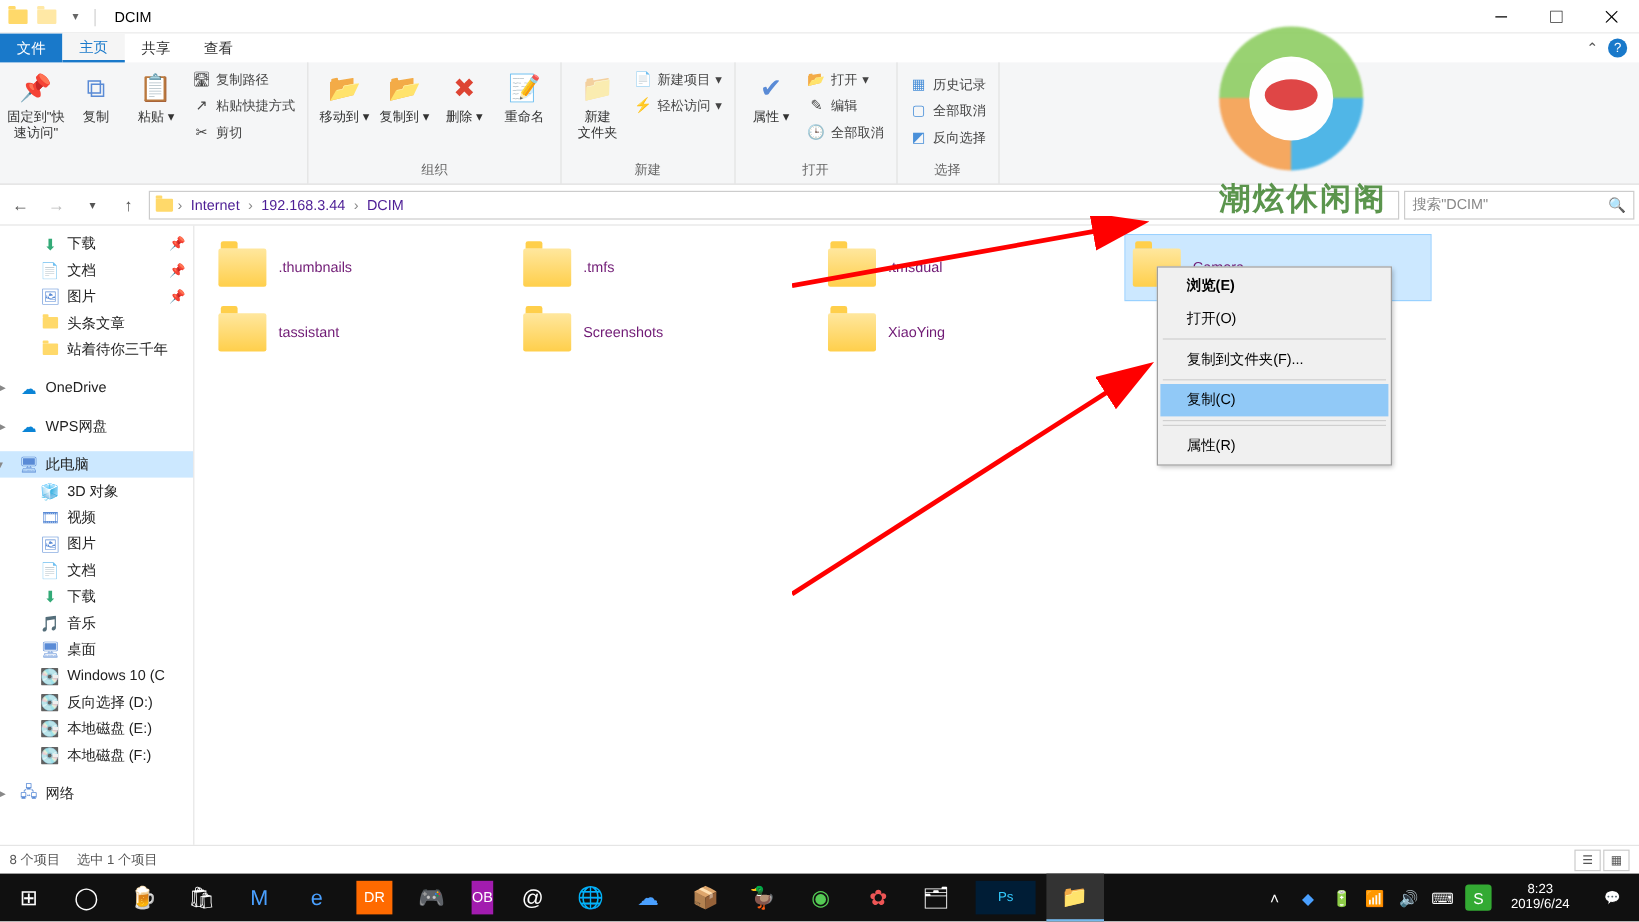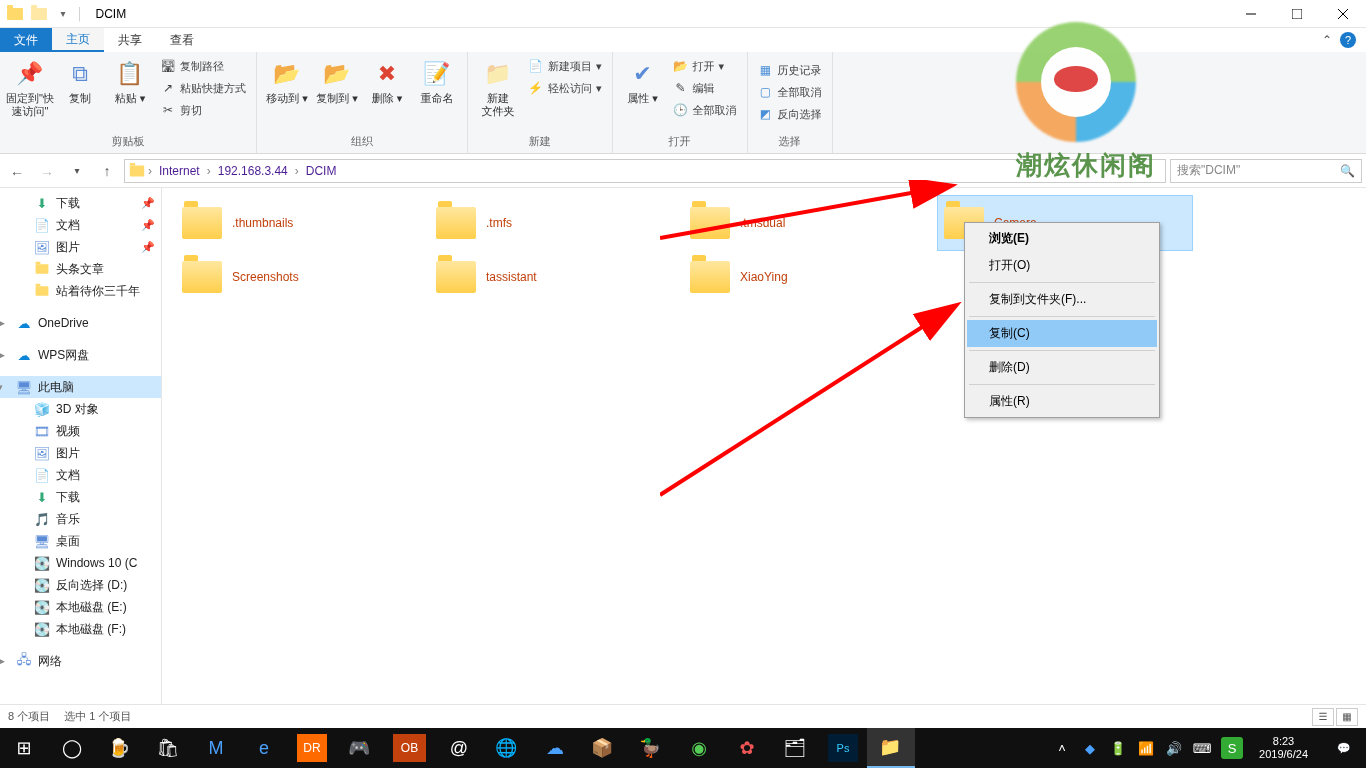--- a/index.html
+++ b/index.html
@@ -54,21 +54,21 @@
 .navitem.toplevel { padding-left:16px; font-weight:normal;}
 .pin { color:#7a7a7a; margin-left:auto; font-size:11px;}
 
 
 .content { flex:1; position:relative; padding:8px 0 0 14px; }
 .items { display:flex; flex-wrap:wrap; align-content:flex-start; }
 .item { width:254px; height:54px; display:flex; align-items:center; gap:10px; padding:4px 6px;}
 .item.sel { background:#cce8ff; outline:1px solid #99d1ff; }
 .folder-ico { width:40px; height:32px; background:linear-gradient(#ffe79e,#ffcf4b); border-radius:2px; position:relative; }
 .folder-ico::before { content:""; position:absolute; top:-6px; left:2px; width:14px; height:6px; background:#ffcf4b; border-radius:2px 2px 0 0;}
-.item .name { color:#c2410c; }
+.item .name { color:#701a75; }
 
 
 .ctxmenu { position:absolute; left:964px; top:222px; width:196px; background:#f0f0f0; border:1px solid #a0a0a0; box-shadow:2px 2px 4px rgba(0,0,0,.25); padding:2px; z-index:50;}
 .ctxitem { padding:5px 22px; color:#000; font-size:12px; }
 .ctxitem.bold { font-weight:bold; }
 .ctxitem.disabled { color:#9c9c9c; }
 .ctxitem.hover { background:#91c9f7; }
 .ctxsep { height:1px; background:#d0d0d0; margin:3px 2px; }
 
 
@@ -168,21 +168,20 @@
         <div class="smallbtn">
             <span class="sico">↗</span>
             <span>粘贴快捷方式</span>
           </div>
         <div class="smallbtn">
             <span class="sico">✂</span>
             <span>剪切</span>
           </div>
       </div>
     </div>
-    <div class="glabel">剪贴板</div>
   </div>
 
   <div class="rgroup">
     <div class="buttons">
       <div class="bigbtn">
           <div class="ico" style="color:#e6b84f">📂</div>
           <div class="lbl"><span>移动到</span> ▾</div>
         </div>
       <div class="bigbtn">
           <div class="ico" style="color:#e6b84f">📂</div>
@@ -388,43 +387,42 @@
       <div class="item">
           <div class="folder-ico"></div>
           <span class="name">.tmsdual</span>
         </div>
       <div class="item sel">
           <div class="folder-ico"></div>
           <span class="name">Camera</span>
         </div>
       <div class="item">
           <div class="folder-ico"></div>
+          <span class="name">tassistant</span>
+        </div>
+      <div class="item">
+          <div class="folder-ico"></div>
           <span class="name">Screenshots</span>
-        </div>
-      <div class="item">
-          <div class="folder-ico"></div>
-          <span class="name">tassistant</span>
         </div>
       <div class="item">
           <div class="folder-ico"></div>
           <span class="name">XiaoYing</span>
         </div>
     </div>
   </div>
 </div>
 
 <div class="ctxmenu">
   <div class="ctxitem bold">浏览(E)</div>
   <div class="ctxitem">打开(O)</div>
   <div class="ctxsep"></div>
   <div class="ctxitem">复制到文件夹(F)...</div>
   <div class="ctxsep"></div>
   <div class="ctxitem hover">复制(C)</div>
   <div class="ctxsep"></div>
-  <div class="ctxitem">删除(D)</div>
   <div class="ctxsep"></div>
   <div class="ctxitem">属性(R)</div>
 </div>
 
 <div class="statusbar">
   <span>8 个项目</span>
   <span>选中 1 个项目</span>
   <div class="viewbtns">
     <div class="vbtn">☰</div>
     <div class="vbtn">▦</div>
@@ -433,30 +431,30 @@
 
 <div class="taskbar">
   <div class="tbtn">⊞</div>
   <div class="tbtn">◯</div>
   <div class="tbtn">🍺</div>
   <div class="tbtn">🛍</div>
   <div class="tbtn" style="color:#4aa0ff">M</div>
   <div class="tbtn" style="color:#4aa0ff">e</div>
   <div class="tbtn" style="background:#ff6a00;width:30px;height:28px;margin:6px 9px;font-size:12px;color:#fff">DR</div>
   <div class="tbtn">🎮</div>
-  <div class="tbtn" style="background:#c2410c;width:33px;height:28px;margin:6px 9px;font-size:12px;color:#fff">OB</div>
+  <div class="tbtn" style="background:#a21caf;width:18px;height:28px;margin:6px 9px;font-size:12px;color:#fff">OB</div>
   <div class="tbtn">@</div>
   <div class="tbtn">🌐</div>
   <div class="tbtn" style="color:#4aa0ff">☁</div>
   <div class="tbtn">📦</div>
   <div class="tbtn">🦆</div>
   <div class="tbtn" style="color:#5c5">◉</div>
   <div class="tbtn" style="color:#e55">✿</div>
   <div class="tbtn">🗂</div>
-  <div class="tbtn" style="background:#001d36;width:30px;height:28px;margin:4px 9px;font-size:11px;color:#3cf">Ps</div>
+  <div class="tbtn" style="background:#001d36;width:50px;height:28px;margin:4px 9px;font-size:11px;color:#3cf">Ps</div>
   <div class="tbtn active">📁</div>
   <div class="tray">
     <span class="tico">˄</span>
     <span class="tico" style="color:#4aa0ff">◆</span>
     <span class="tico">🔋</span>
     <span class="tico">📶</span>
     <span class="tico">🔊</span>
     <span class="tico">⌨</span>
     <span class="tico" style="background:#3a3;width:22px;height:22px;border-radius:3px;color:#fff">S</span>
     <div class="clock">

